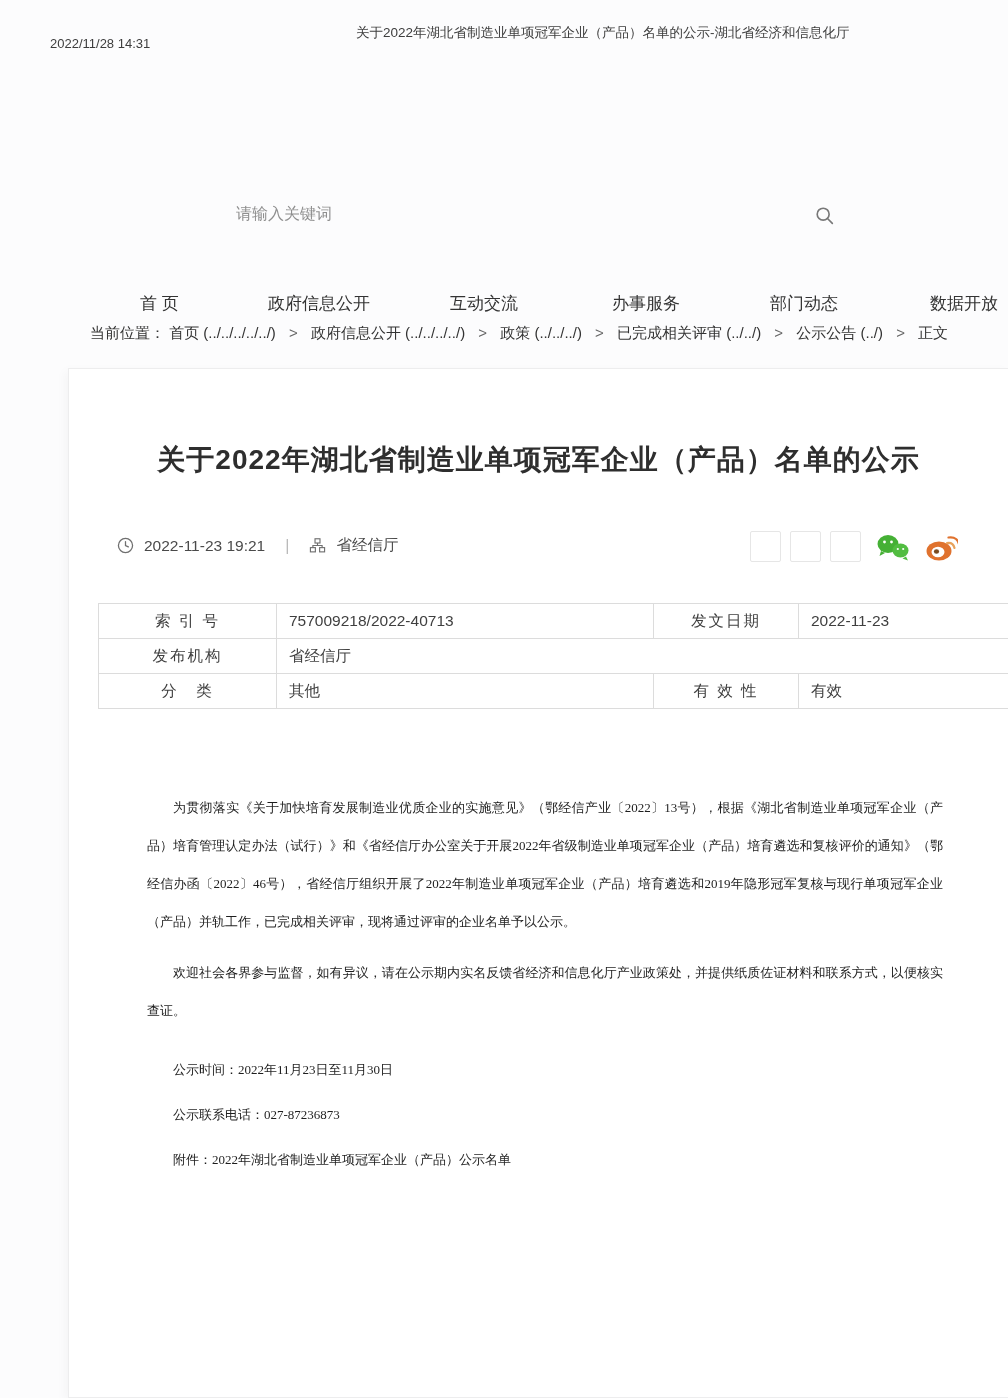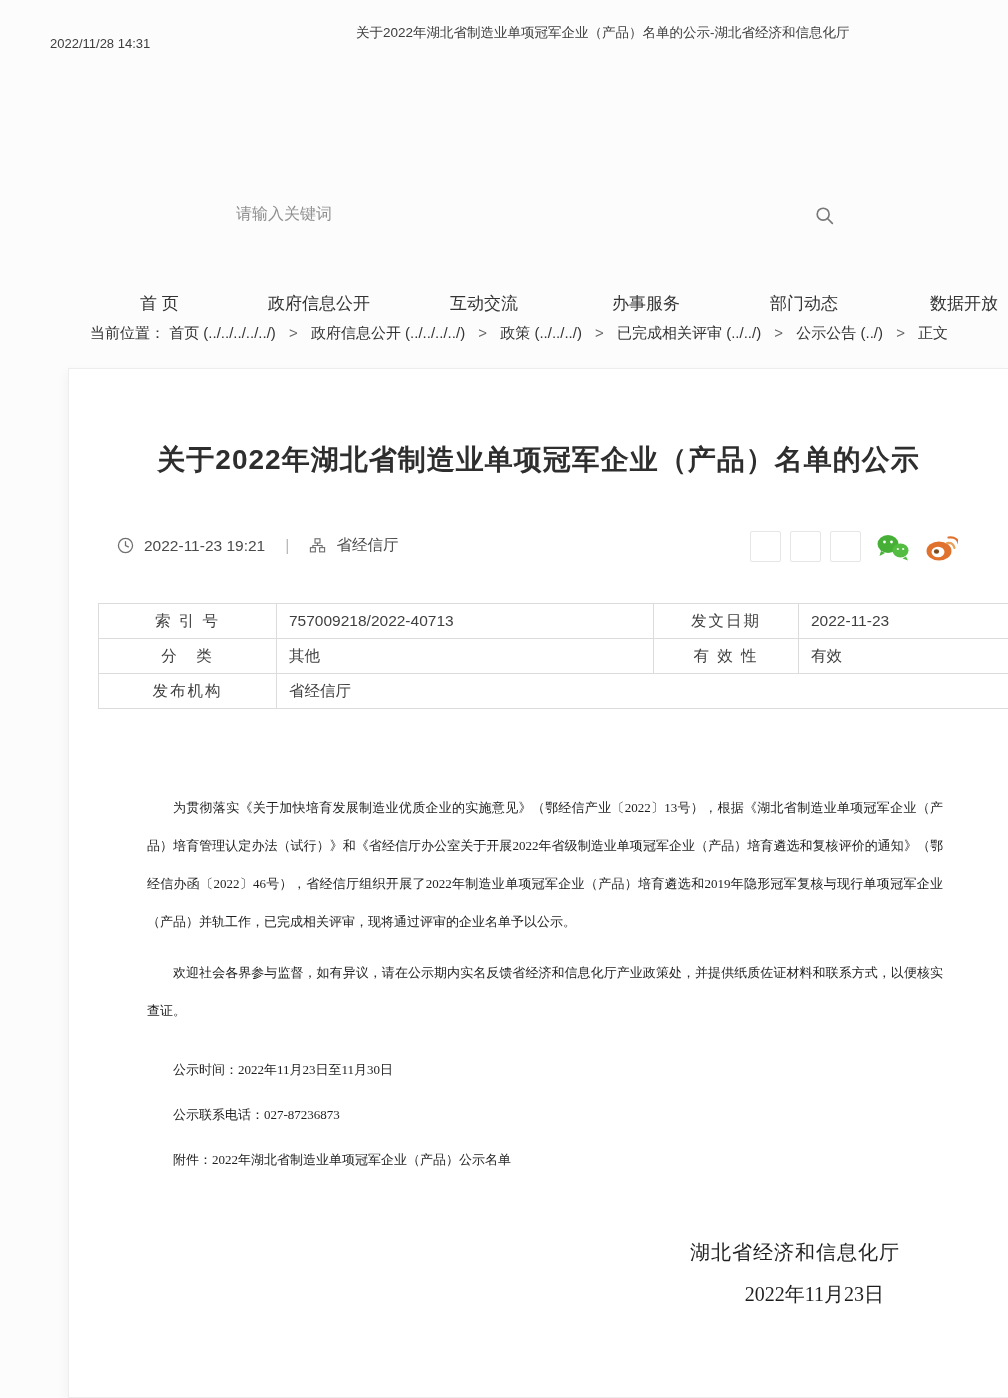--- a/index.html
+++ b/index.html
@@ -188,38 +188,34 @@
         <col class="c4">
       </colgroup>
     <tbody>
         <tr>
       <td class="lbl">索 引 号</td>
       <td>757009218/2022-40713</td>
       <td class="lbl">发文日期</td>
       <td>2022-11-23</td>
     </tr>
     <tr>
+      <td class="lbl">发布机构</td>
+      <td colspan="3">省经信厅</td>
+    </tr>
+    <tr>
       <td class="lbl">分　类</td>
       <td>其他</td>
       <td class="lbl">有 效 性</td>
       <td>有效</td>
-    </tr>
-    <tr>
-      <td class="lbl">发布机构</td>
-      <td colspan="3">省经信厅</td>
     </tr>
   </tbody>
     </table>
 
   <div class="article-body">
     <p>为贯彻落实《关于加快培育发展制造业优质企业的实施意见》（鄂经信产业〔2022〕13号），根据《湖北省制造业单项冠军企业（产品）培育管理认定办法（试行）》和《省经信厅办公室关于开展2022年省级制造业单项冠军企业（产品）培育遴选和复核评价的通知》（鄂经信办函〔2022〕46号），省经信厅组织开展了2022年制造业单项冠军企业（产品）培育遴选和2019年隐形冠军复核与现行单项冠军企业（产品）并轨工作，已完成相关评审，现将通过评审的企业名单予以公示。</p>
     <p>欢迎社会各界参与监督，如有异议，请在公示期内实名反馈省经济和信息化厅产业政策处，并提供纸质佐证材料和联系方式，以便核实查证。</p>
     <p class="line pre-gap">公示时间：2022年11月23日至11月30日</p>
     <p class="line">公示联系电话：027-87236873</p>
     <p class="line">附件：2022年湖北省制造业单项冠军企业（产品）公示名单</p>
   </div>
 
-  <div class="signature">
-    <div class="sig-org">湖北省经济和信息化厅</div>
-    <div class="sig-date">2022年11月23日</div>
-  </div>
 
 </div>
 
 </body></html>

